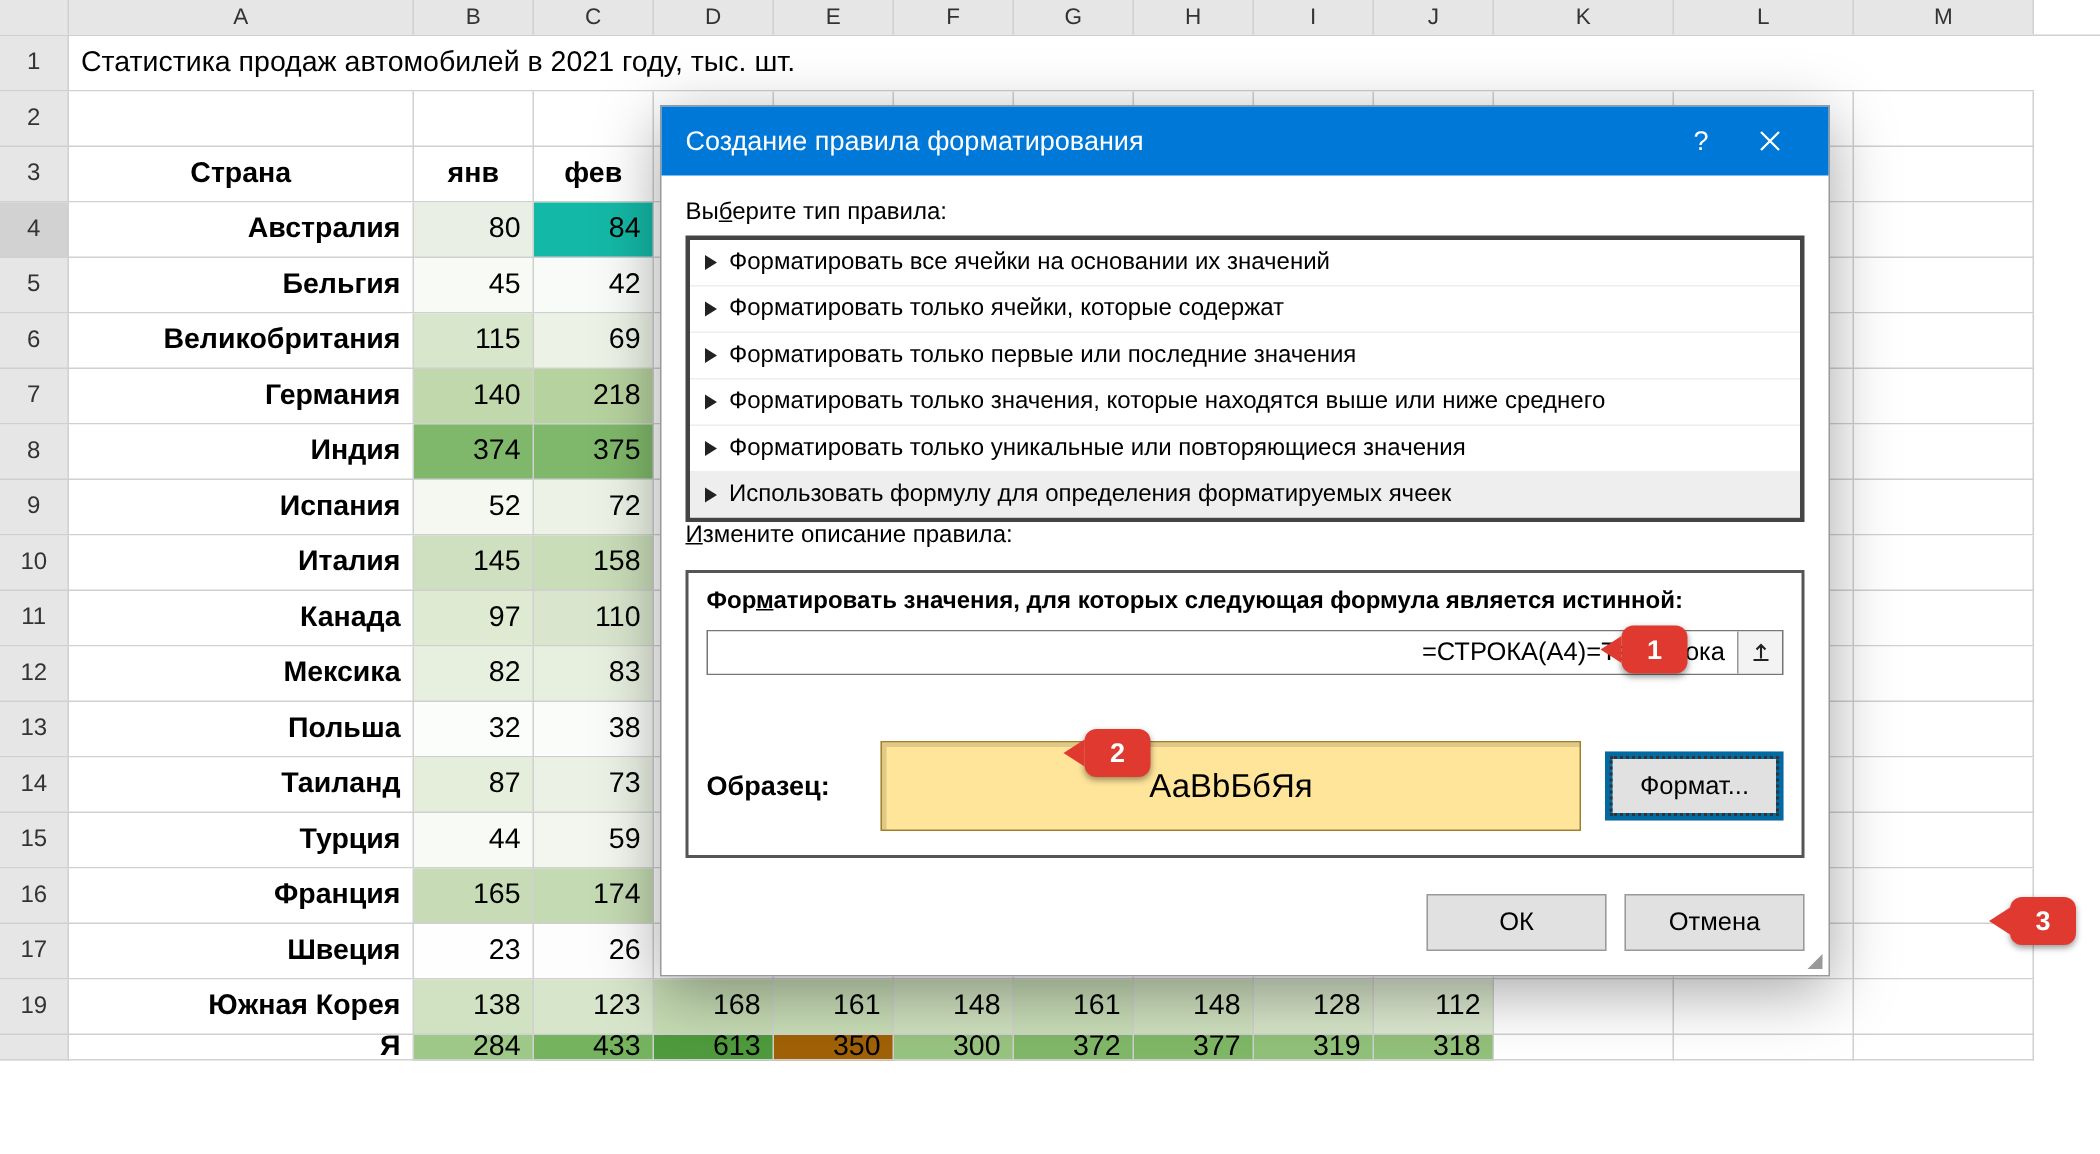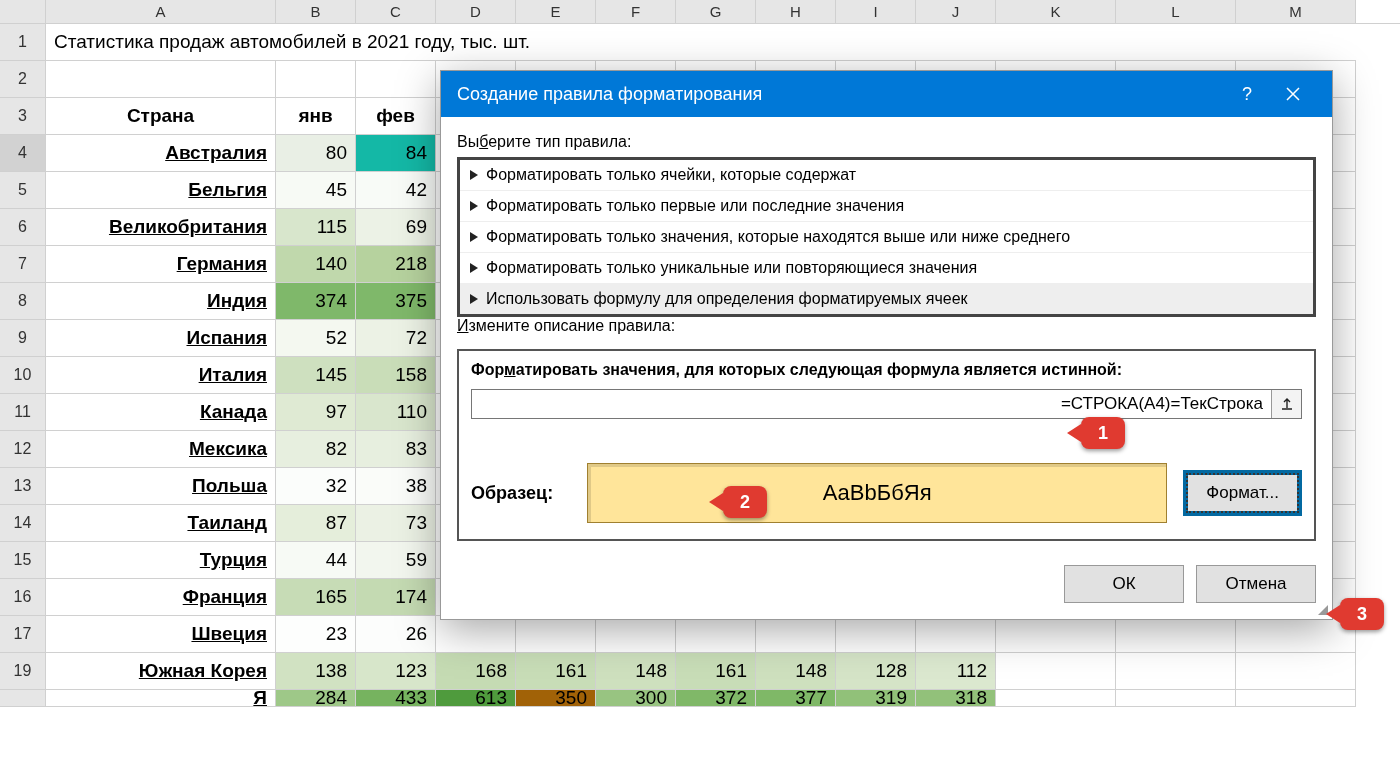--- a/index.html
+++ b/index.html
@@ -54,35 +54,35 @@
   padding: 0 8px;
   display:flex; align-items:center;
   font-size: 19px;
   color: #000;
   background: #fff;
   overflow: hidden;
   white-space: nowrap;
 }
 .title-cell { font-size: 26px; font-weight: 400; }
 .hdr-cell { font-weight: 700; justify-content: center; border-bottom: 2px solid #555;}
-.country { font-weight: 700; justify-content: flex-end; text-decoration: underline; }
+.country { font-weight: 700; justify-content: flex-end; }
 .num { justify-content: flex-end; }
 .row.sel .rh { background: #d2d2d2; }
 
 
 .wA{width:230px;} .wB{width:80px;} .wC{width:80px;} .wD{width:80px;}
 .wE{width:80px;} .wF{width:80px;} .wG{width:80px;} .wH{width:80px;}
 .wI{width:80px;} .wJ{width:80px;} .wK{width:120px;} .wL{width:120px;}
 .wM{width:120px;}
 
 
 .dialog {
   position: absolute;
   left: 440px; top: 70px;
-  width: 893px;
+  width: 780px;
   background: #fff;
   border: 1px solid #999;
   box-shadow: 0 10px 40px rgba(0,0,0,.35);
   font-size: 15px;
 }
 .dialog .titlebar {
   background: #0078d7;
   color: #fff;
   height: 46px;
   display:flex; align-items:center;
@@ -539,20 +539,24 @@
     <div class="tbtn">?</div>
     <div class="tbtn">
       <svg width="14" height="14" viewBox="0 0 14 14">
           <path d="M1 1 L13 13 M13 1 L1 13" stroke="#fff" stroke-width="1.5"></path>
         </svg>
     </div>
   </div>
   <div class="dlg-body">
     <div class="sect-label" id="sel-rule-label">Вы<u>б</u>ерите тип правила:</div>
     <div class="rulelist" id="rulelist">
+        <div class="rule-item">
+          <span class="tri"></span>
+          <span>Форматировать все ячейки на основании их значений</span>
+        </div>
         <div class="rule-item">
           <span class="tri"></span>
           <span>Форматировать только ячейки, которые содержат</span>
         </div>
         <div class="rule-item">
           <span class="tri"></span>
           <span>Форматировать только первые или последние значения</span>
         </div>
         <div class="rule-item">
           <span class="tri"></span>

